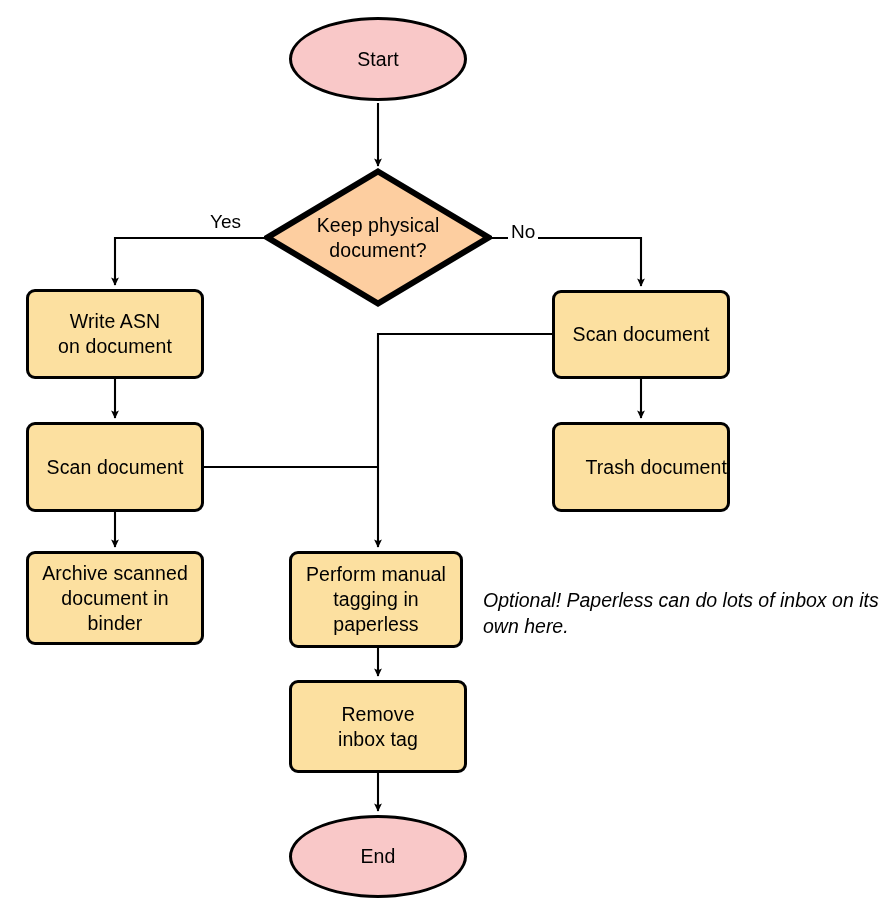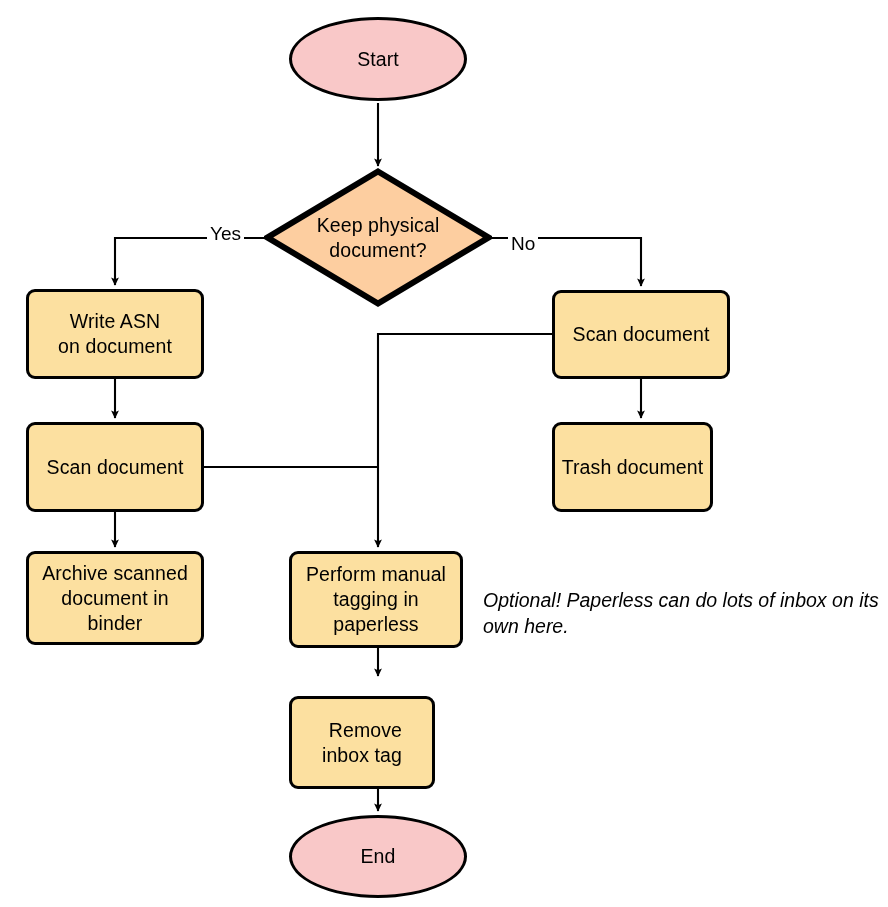--- a/index.html
+++ b/index.html
@@ -67,21 +67,20 @@
     z-index: 2;
   }
   .edge-label {
     position: absolute;
     font-size: 19px;
     line-height: 22px;
     color: #000000;
     background: #ffffff;
     padding: 0 3px;
     z-index: 4;
-    margin-top: 12px;
   }
   .annotation {
     position: absolute;
     font-size: 19.5px;
     line-height: 26px;
     font-style: italic;
     color: #000000;
     z-index: 4;
   }
 </style>
@@ -148,31 +147,31 @@
   <div class="node node-process" style="left:26px; top:551px; width:178px; height:94px;">
     <span>Archive scanned
 document in
 binder</span>
   </div>
 
   <div class="node node-process" style="left:552px; top:290px; width:178px; height:89px;">
     <span>Scan document</span>
   </div>
 
-  <div class="node node-process" style="left:552px; top:422px; width:161px; height:90px;">
+  <div class="node node-process" style="left:552px; top:422px; width:178px; height:90px;justify-content:flex-end;">
     <span>Trash document</span>
   </div>
 
   <div class="node node-process" style="left:289px; top:551px; width:174px; height:97px;">
     <span>Perform manual
 tagging in
 paperless</span>
   </div>
 
-  <div class="node node-process" style="left:289px; top:696px; width:146px; height:93px;text-align:right;">
+  <div class="node node-process" style="left:289px; top:680px; width:178px; height:93px;">
     <span>Remove
 inbox tag</span>
   </div>
 
   <div class="node node-terminator" style="left:289px; top:815px; width:178px; height:83px;">
     <span>End</span>
   </div>
 
   <div class="annotation" style="left:483px; top:587px; width:400px;">Optional! Paperless can do lots of inbox on its own here.</div>
 

